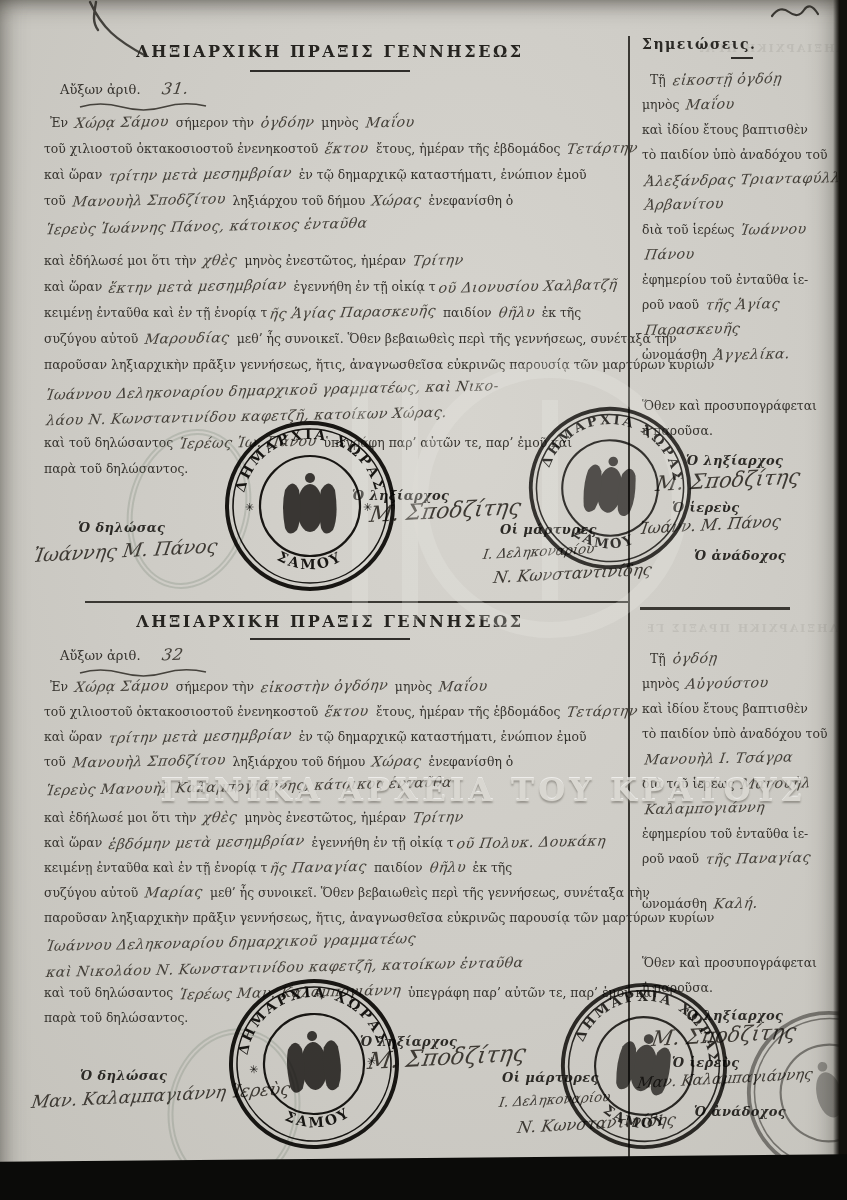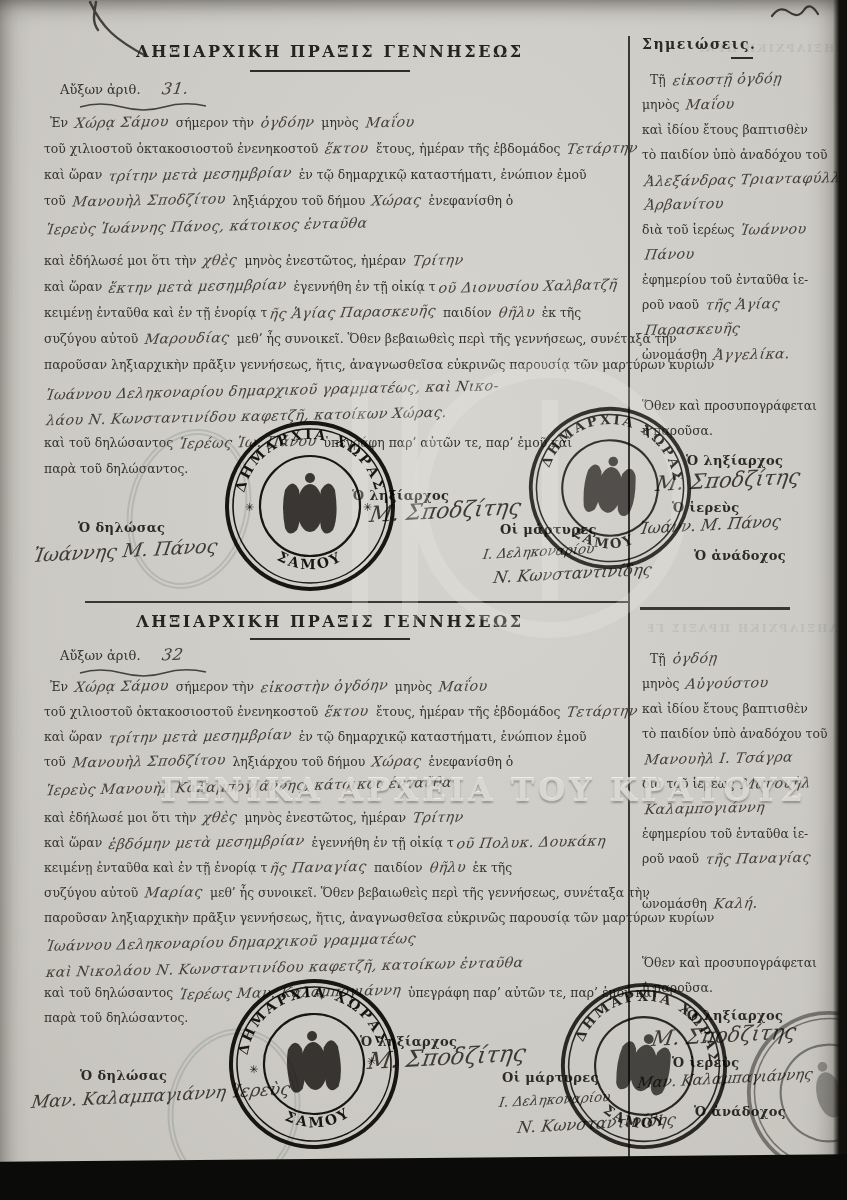--- a/index.html
+++ b/index.html
@@ -19,21 +19,21 @@
   .act-title{text-align:center;font-weight:bold;font-size:16px;letter-spacing:2.6px;color:#262420;}
   .title-rule{width:160px;height:2px;background:#2f2d2a;margin:9px auto 0;}
   .number-row{position:relative;font-size:13px;white-space:nowrap;}
   .number-row .num{font-size:16px;}
   .swash{position:absolute;left:18px;top:19px;}
   .act-body{padding-left:14px;}
   .body-line{white-space:nowrap;height:26px;line-height:26px;font-size:12.4px;color:#36332e;}
   .a2 .body-line{height:25px;line-height:25px;}
   .hw{font-style:italic;display:inline-block;transform:skewX(-9deg) rotate(-1.2deg);
       color:#45413a;font-size:1.14em;letter-spacing:.4px;padding:0 3px;line-height:1;}
-  .lbl{font-weight:bold;font-size:13px;color:#2c2a26;letter-spacing:.4px;white-space:nowrap;}
+  .lbl{font-weight:bold;font-size:13px;color:#2c2a26;letter-spacing:.4px;white-space:nowrap;font-style:italic;}
   .sig{font-family:"DejaVu Serif",serif;font-style:italic;color:#3e3a34;white-space:nowrap;
        transform:rotate(-3deg) skewX(-12deg);transform-origin:left bottom;}
   .sig-row{position:relative;height:116px;}
   .sig-row>div{position:absolute;}
   
   .notes-col{position:absolute;left:628px;top:36px;width:219px;height:1127px;
              border-left:2px solid #3a3833;box-sizing:border-box;}
   .notes-block{position:absolute;left:12px;width:200px;}
   .notes-header{font-weight:bold;font-size:14px;letter-spacing:1.5px;text-align:left;color:#2b2925;}
   .notes-dash{width:22px;height:2px;background:#2f2d2a;margin:5px auto 8px;}

